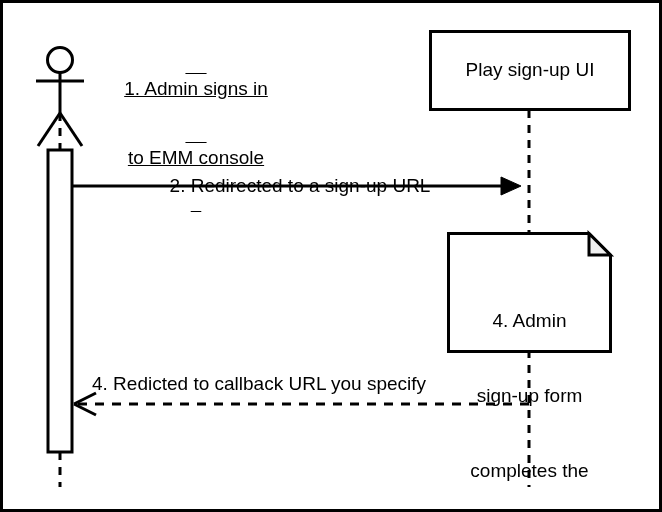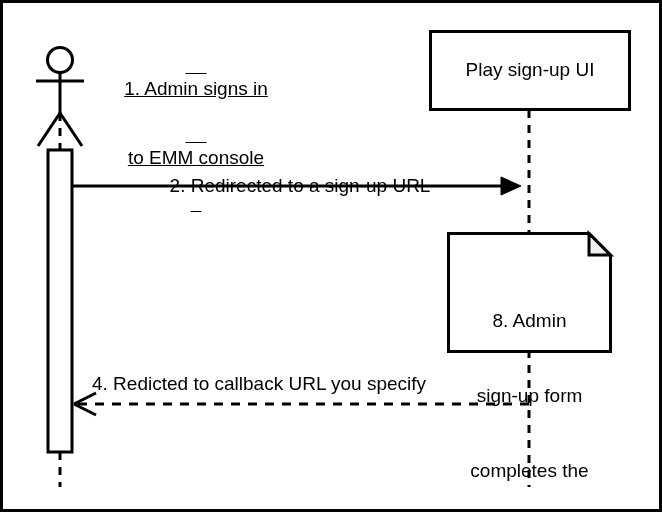--- a/index.html
+++ b/index.html
@@ -112,20 +112,20 @@
   <div class="dgm-text" id="label-step1">
     <div>1. Admin signs in</div>
     <div>to EMM console</div>
   </div>
 
   <div class="dgm-text" id="label-lifeline-play">Play sign-up UI</div>
 
   <div class="dgm-text" id="label-step2">2. Redirected to a sign-up URL</div>
 
   <div class="dgm-text" id="note-step3-text">
-    <div>8. Admin</div>
+    <div>4. Admin</div>
     <div>sign-up form</div>
     <div>completes the</div>
   </div>
 
   <div class="dgm-text" id="label-step4">4. Redicted to callback URL you specify</div>
 
 </div>
 
 </body></html>

